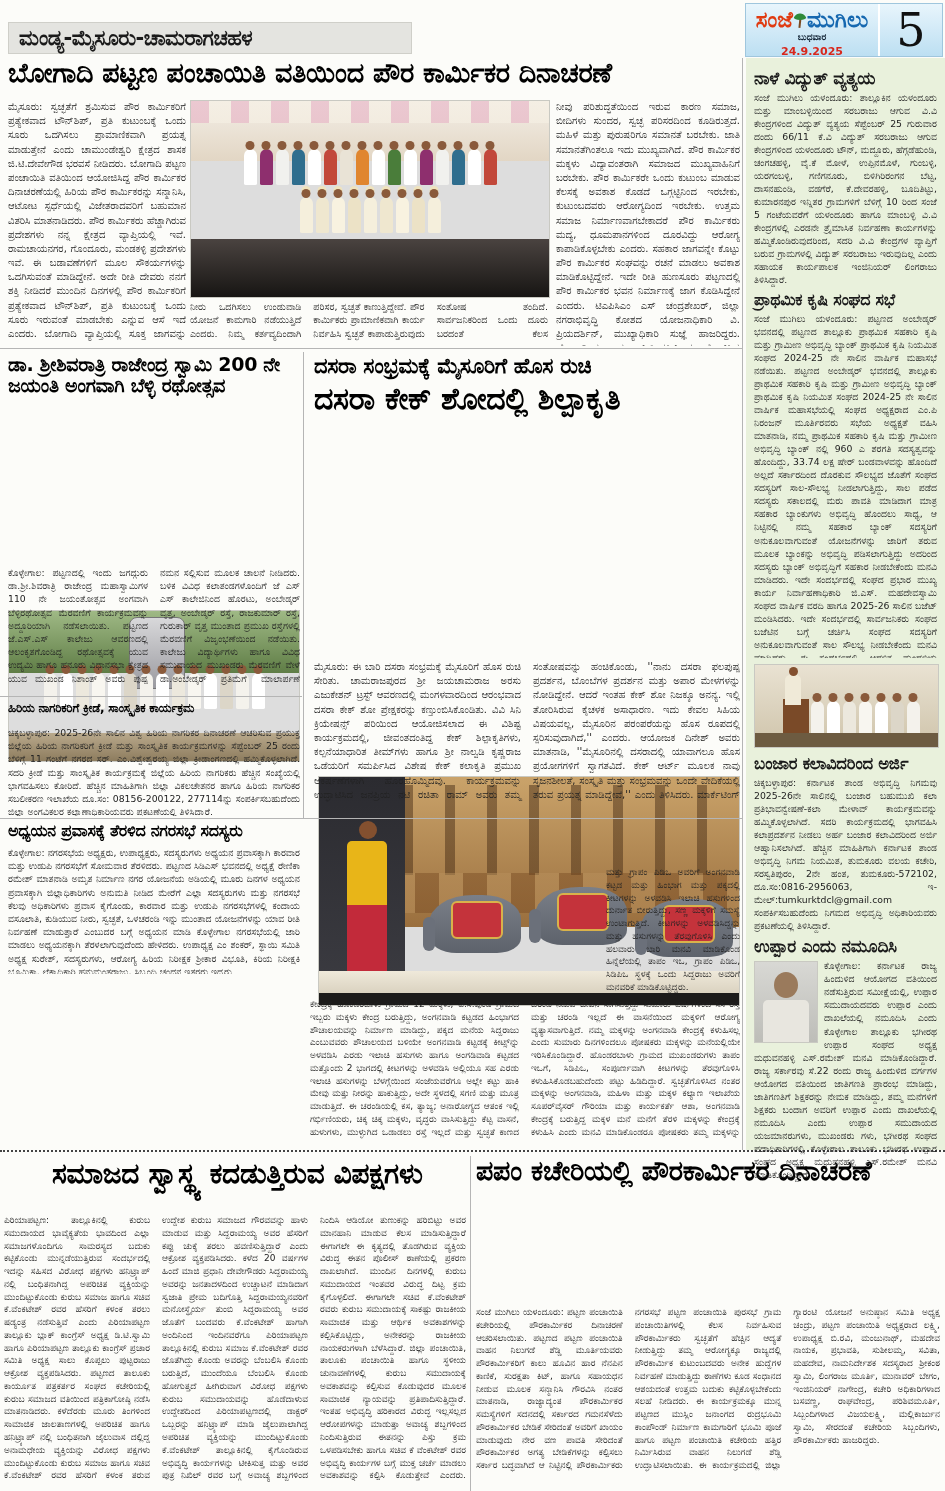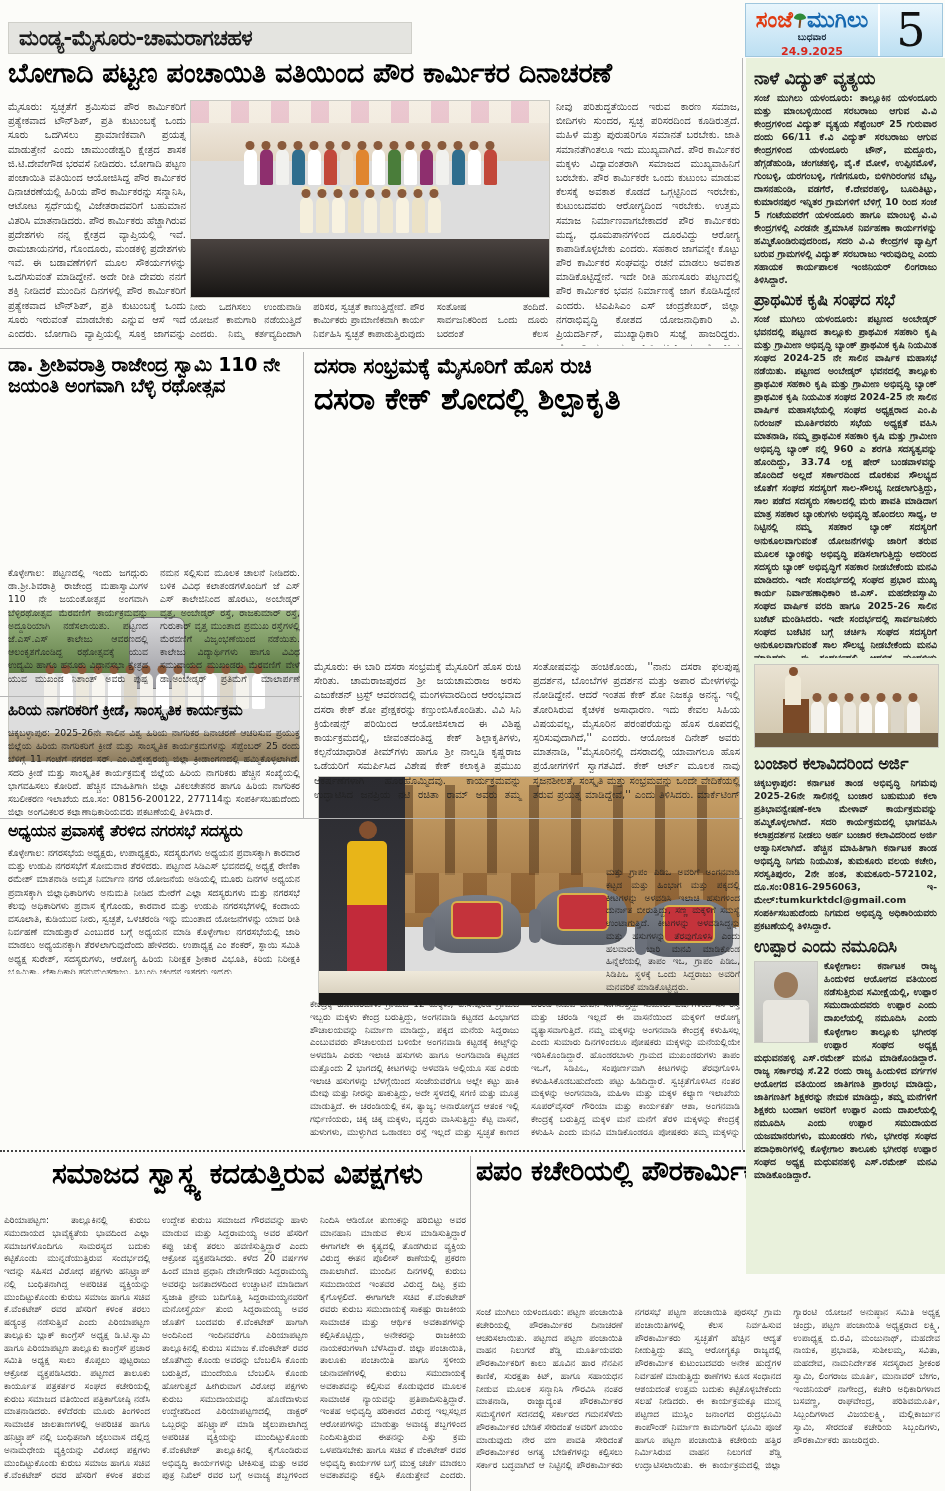--- a/index.html
+++ b/index.html
@@ -25,21 +25,21 @@
      background:radial-gradient(circle at 7px 7px,#2e8b3a 0 6px,transparent 7px);border-radius:50%;}
   .mh-day{font-size:9px;font-weight:bold;color:#123;line-height:1.5;}
   .mh-date{font-size:11px;font-weight:bold;color:#d8271c;}
   .mh-num{width:62px;display:flex;align-items:center;justify-content:center;
           font-family:"DejaVu Serif","Liberation Serif",serif;font-size:46px;color:#111;}
   .region-strip{background:#e4e4e0;border:1px solid #cfcfc9;font-size:21px;font-weight:bold;
           padding:3px 10px;letter-spacing:-0.5px;}
   
   .sidebar{background:#e9f1dc;padding:6px 8px;box-sizing:border-box;}
   .sb-head{font-size:16.5px;font-weight:bold;margin:4px 0 3px;letter-spacing:-0.3px;}
-  .sb-body{font-size:9.3px;line-height:1.4;text-align:justify;color:#222;font-weight:bold;}
+  .sb-body{font-size:9.3px;line-height:1.4;text-align:justify;color:#222;}
   
   .photo{position:relative;overflow:hidden;border:1px solid #c9c9c2;background:#ddd;}
   .layer{position:absolute;left:0;right:0;}
   .crowdrow{position:absolute;display:flex;justify-content:center;width:100%;}
   .person{width:13px;height:36px;margin:0 1.5px;border-radius:7px 7px 2px 2px;position:relative;flex:0 0 auto;}
   .person::before{content:"";position:absolute;top:-8px;left:50%;transform:translateX(-50%);
       width:9px;height:9px;border-radius:50%;background:#8a5a3b;}
   .person.turban::before{background:#8a5a3b;box-shadow:0 -3px 0 0 #efe3bd;}
   .elephant{position:absolute;width:92px;height:58px;background:linear-gradient(#7a7f88,#5d626b);
       border-radius:48% 42% 26% 30%;}
@@ -109,21 +109,21 @@
       </div>
     <div class="layer" style="bottom:0;height:58px;background:linear-gradient(#4a4340,#171513);"></div>
   </div>
 
   <div class="abs body-txt" style="left:556px;top:100px;width:184px;height:246px;">ನೀವು ಪರಿಶುದ್ಧತೆಯಿಂದ ಇರುವ ಕಾರಣ ಸಮಾಜ, ಬೀದಿಗಳು ಸುಂದರ, ಸ್ವಚ್ಛ ಪರಿಸರದಿಂದ ಕೂಡಿರುತ್ತದೆ. ಮಹಿಳೆ ಮತ್ತು ಪುರುಷರಿಗೂ ಸಮಾನತೆ ಬರಬೇಕು. ಜಾತಿ ಸಮಾನತೆಗಿಂತಲೂ ಇದು ಮುಖ್ಯವಾಗಿದೆ. ಪೌರ ಕಾರ್ಮಿಕರ ಮಕ್ಕಳು ವಿದ್ಯಾವಂತರಾಗಿ ಸಮಾಜದ ಮುಖ್ಯವಾಹಿನಿಗೆ ಬರಬೇಕು. ಪೌರ ಕಾರ್ಮಿಕರೇ ಒಂದು ಕುಟುಂಬ ಮಾಡುವ ಕೆಲಸಕ್ಕೆ ಅವಕಾಶ ಕೊಡದೆ ಒಗ್ಗಟ್ಟಿನಿಂದ ಇರಬೇಕು, ಕುಟುಂಬದವರು ಆರೋಗ್ಯದಿಂದ ಇರಬೇಕು. ಉತ್ತಮ ಸಮಾಜ ನಿರ್ಮಾಣವಾಗಬೇಕಾದರೆ ಪೌರ ಕಾರ್ಮಿಕರು ಮದ್ಯ, ಧೂಮಪಾನಗಳಿಂದ ದೂರವಿದ್ದು ಆರೋಗ್ಯ ಕಾಪಾಡಿಕೊಳ್ಳಬೇಕು ಎಂದರು. ಸಹಕಾರ ಜಾಗವನ್ನೇ ಕೊಟ್ಟು ಪೌರ ಕಾರ್ಮಿಕರ ಸಂಘವನ್ನು ರಚನೆ ಮಾಡಲು ಅವಕಾಶ ಮಾಡಿಕೊಟ್ಟಿದ್ದೇನೆ. ಇದೇ ರೀತಿ ಹುಣಸೂರು ಪಟ್ಟಣದಲ್ಲಿ ಪೌರ ಕಾರ್ಮಿಕರ ಭವನ ನಿರ್ಮಾಣಕ್ಕೆ ಜಾಗ ಕೊಡಿಸಿದ್ದೇನೆ ಎಂದರು. ಟಿಎಪಿಸಿಎಂ ಎಸ್ ಚಂದ್ರಶೇಖರ್, ಜಿಲ್ಲಾ ನಗರಾಭಿವೃದ್ಧಿ ಕೋಶದ ಯೋಜನಾಧಿಕಾರಿ ವಿ. ಪ್ರಿಯದರ್ಶಿನ್, ಮುಖ್ಯಾಧಿಕಾರಿ ಸುಜ್ಞೆ ಹಾಜರಿದ್ದರು. ಬೋಗಾದಿ ಪಟ್ಟಣ ಪಂಚಾಯಿತಿ ವತಿಯಿಂದ ಆಯೋಜಿಸಿದ್ದ ಪೌರ ಕಾರ್ಮಿಕರ ದಿನಾಚರಣೆಯಲ್ಲಿ ಹಿರಿಯ ಪೌರ ಕಾರ್ಮಿಕರನ್ನು ಶಾಸಕ ಜಿ.ಟಿ.ದೇವೇಗೌಡ ಸನ್ಮಾನಿಸಿದರು.</div>
 
   <div class="abs caption-txt" style="left:190px;top:300px;width:358px;height:46px;column-count:3;column-gap:12px;overflow:hidden;">ನೀರು ಒದಗಿಸಲು ಉಂಡುವಾಡಿ ಯೋಜನೆ ಕಾಮಗಾರಿ ನಡೆಯುತ್ತಿದೆ ಎಂದರು. ನಿಮ್ಮ ಕರ್ತವ್ಯದಿಂದಾಗಿ ಪರಿಸರ, ಸ್ವಚ್ಛತೆ ಕಾಣುತ್ತಿದ್ದೇವೆ. ಪೌರ ಕಾರ್ಮಿಕರು ಪ್ರಾಮಾಣಿಕವಾಗಿ ಕಾರ್ಯ ನಿರ್ವಹಿಸಿ ಸ್ವಚ್ಛತೆ ಕಾಪಾಡುತ್ತಿರುವುದು ಸಂತೋಷ ತಂದಿದೆ. ಸಾರ್ವಜನಿಕರಿಂದ ಒಂದು ದೂರು ಬರದಂತೆ ಕೆಲಸ ಮಾಡುತ್ತಿರುವುದರಿಂದ ಗೌರವಿಸುವೆ. ಬೋಗಾದಿ ಪಟ್ಟಣ ಪಂಚಾಯಿತಿಯ ಪೌರ ಕಾರ್ಮಿಕರು ತಮ್ಮ ಮಕ್ಕಳ ಮಾಡಬೇಕು. ಕ್ರೀಡೆ ಚಟುವಟಿಕೆ ಸಂತೋಷವಾಗಿದೆ ಎಂದರು.</div>
 
   <div class="abs hrule" style="left:0;top:348px;width:742px;"></div>
 
-  <div class="abs hl" style="left:8px;top:354px;width:292px;font-size:19px;">ಡಾ. ಶ್ರೀಶಿವರಾತ್ರಿ ರಾಜೇಂದ್ರ ಸ್ವಾಮಿ 110 ನೇ ಜಯಂತಿ ಅಂಗವಾಗಿ ಬೆಳ್ಳಿ ರಥೋತ್ಸವ</div>
+  <div class="abs hl" style="left:8px;top:354px;width:292px;font-size:19px;">ಡಾ. ಶ್ರೀಶಿವರಾತ್ರಿ ರಾಜೇಂದ್ರ ಸ್ವಾಮಿ 200 ನೇ ಜಯಂತಿ ಅಂಗವಾಗಿ ಬೆಳ್ಳಿ ರಥೋತ್ಸವ</div>
 
   <div class="photo abs" style="left:8px;top:412px;width:290px;height:150px;">
     <div class="layer" style="top:0;height:62px;background:linear-gradient(#9fb985,#5f7d46);"></div>
     <div class="abs" style="left:120px;top:6px;width:54px;height:70px;background:linear-gradient(#d8d8da,#9a9aa0);border-radius:8px 8px 0 0;border:1px solid #777;"></div>
     <div class="crowdrow" style="top:62px;">
         <div class="person" style="background: rgb(244, 242, 236);"></div>
         <div class="person" style="background: rgb(255, 255, 255);"></div>
         <div class="person" style="background: rgb(236, 232, 221);"></div>
         <div class="person" style="background: rgb(248, 246, 240);"></div>
         <div class="person" style="background: rgb(255, 255, 255);"></div>
@@ -137,21 +137,21 @@
         <div class="person" style="background: rgb(244, 242, 236);"></div>
         <div class="person" style="background: rgb(255, 255, 255);"></div>
       </div>
     <div class="layer" style="bottom:0;height:28px;background:linear-gradient(#b9a98c,#8d7c5e);"></div>
   </div>
 
   <div class="abs body-txt cols2" style="left:8px;top:566px;width:292px;height:126px;font-size:9.3px;">ಕೊಳ್ಳೇಗಾಲ: ಪಟ್ಟಣದಲ್ಲಿ ಇಂದು ಜಗದ್ಗುರು ಡಾ.ಶ್ರೀ.ಶಿವರಾತ್ರಿ ರಾಜೇಂದ್ರ ಮಹಾಸ್ವಾಮಿಗಳ 110 ನೇ ಜಯಂತೋತ್ಸವ ಅಂಗವಾಗಿ ಬೆಳ್ಳಿರಥೋತ್ಸವ ಮೆರವಣಿಗೆ ಕಾರ್ಯಕ್ರಮವನ್ನು ಅದ್ದೂರಿಯಾಗಿ ನಡೆಸಲಾಯಿತು. ಪಟ್ಟಣದ ಜೆ.ಎಸ್.ಎಸ್ ಕಾಲೇಜು ಆವರಣದಲ್ಲಿ ಆಲಂಕೃತಗೊಂಡಿದ್ದ ರಥೋತ್ಸವಕ್ಕೆ ಯುವ ಉದ್ಯಮಿ ಹಾಗೂ ಹನೂರು ವಿಧಾನಸಭಾ ಕ್ಷೇತ್ರದ ಯುವ ಮುಖಂಡ ನಿಶಾಂತ್ ಅವರು ಪುಷ್ಪ ನಮನ ಸಲ್ಲಿಸುವ ಮೂಲಕ ಚಾಲನೆ ನೀಡಿದರು. ಬಳಿಕ ವಿವಿಧ ಕಲಾತಂಡಗಳೊಂದಿಗೆ ಜೆ ಎಸ್ ಎಸ್ ಕಾಲೇಜಿನಿಂದ ಹೊರಟು, ಅಂಬೇಡ್ಕರ್ ವೃತ್ತ, ಅಂಬೇಡ್ಕರ್ ರಸ್ತೆ, ರಾಜಕುಮಾರ್ ರಸ್ತೆ, ಗುರುಕಾರ್ ವೃತ್ತ ಮುಂತಾದ ಪ್ರಮುಖ ರಸ್ತೆಗಳಲ್ಲಿ ಮೆರವಣಿಗೆ ವಿಜೃಂಭಣೆಯಿಂದ ನಡೆಯಿತು. ಕಾಲೇಜು ವಿದ್ಯಾರ್ಥಿಗಳು ಹಾಗೂ ವಿವಿಧ ಸಮುದಾಯದ ಮುಖಂಡರು ಮೆರವಣಿಗೆ ವೇಳೆ ಡಾ.ಅಂಬೇಡ್ಕರ್ ಪ್ರತಿಮೆಗೆ ಮಾಲಾರ್ಪಣೆ ಮಾಡಿದರು. ಈ ಸಂದರ್ಭದಲ್ಲಿ ಚಾಮುಲ್ ಅಧ್ಯಕ್ಷರಾದ ಮಧುವನಹಳ್ಳಿ ನಂಜುಂಡಸ್ವಾಮಿ, ವೀರಶೈವ ಲಿಂಗಾಯತ ತಾಲ್ಲೂಕು ಅಧ್ಯಕ್ಷರಾದ ಪುಟ್ಟಣ್ಣ ಮತ್ತು ಪದಾಧಿಕಾರಿಗಳು, ಬ್ಲಾಕ್ ಕಾಂಗ್ರೆಸ್ ಅಧ್ಯಕ್ಷ ತೋಟೇಶ್, ಬಸವ ಸಮಿತಿಯ ಮಲ್ಲೇಶಪ್ಪ, ಸಂದೀಶ್, ವೀರಭದ್ರಸ್ವಾಮಿ, ಕಾಲೇಜು ಪ್ರಾಂಶುಪಾಲರು ಕೋಂಗಳಪ್ಪ ಹಾಗೂ ಇತರರು ಇದ್ದರು.</div>
 
   <div class="abs hrule" style="left:0;top:696px;width:302px;"></div>
 
-  <div class="abs hl" style="left:8px;top:702px;width:288px;font-size:15px;">ಹಿರಿಯ ನಾಗರಿಕರಿಗೆ ಕ್ರೀಡೆ, ಸಾಂಸ್ಕೃತಿಕ ಕಾರ್ಯಕ್ರಮ</div>
+  <div class="abs hl" style="left:8px;top:702px;width:288px;font-size:12px;">ಹಿರಿಯ ನಾಗರಿಕರಿಗೆ ಕ್ರೀಡೆ, ಸಾಂಸ್ಕೃತಿಕ ಕಾರ್ಯಕ್ರಮ</div>
   <div class="abs body-txt" style="left:8px;top:726px;width:292px;height:90px;font-size:9.3px;">ಚಿಕ್ಕಬಳ್ಳಾಪುರ: 2025-26ನೇ ಸಾಲಿನ ವಿಶ್ವ ಹಿರಿಯ ನಾಗರಿಕರ ದಿನಾಚರಣೆ ಆಚರಿಸುವ ಪ್ರಯುಕ್ತ ಜಿಲ್ಲೆಯ ಹಿರಿಯ ನಾಗರಿಕರಿಗೆ ಕ್ರೀಡೆ ಮತ್ತು ಸಾಂಸ್ಕೃತಿಕ ಕಾರ್ಯಕ್ರಮಗಳನ್ನು ಸೆಪ್ಟೆಂಬರ್ 25 ರಂದು ಬೆಳಿಗ್ಗೆ 11 ಗಂಟೆಗೆ ನಗರದ ಸರ್. ಎಂ.ವಿಶ್ವೇಶ್ವರಯ್ಯ ಜಿಲ್ಲಾ ಕ್ರೀಡಾಂಗಣದಲ್ಲಿ ಹಮ್ಮಿಕೊಳ್ಳಲಾಗಿದೆ. ಸದರಿ ಕ್ರೀಡೆ ಮತ್ತು ಸಾಂಸ್ಕೃತಿಕ ಕಾರ್ಯಕ್ರಮಕ್ಕೆ ಜಿಲ್ಲೆಯ ಹಿರಿಯ ನಾಗರಿಕರು ಹೆಚ್ಚಿನ ಸಂಖ್ಯೆಯಲ್ಲಿ ಭಾಗವಹಿಸಲು ಕೋರಿದೆ. ಹೆಚ್ಚಿನ ಮಾಹಿತಿಗಾಗಿ ಜಿಲ್ಲಾ ವಿಕಲಚೇತನರ ಹಾಗೂ ಹಿರಿಯ ನಾಗರಿಕರ ಸಬಲೀಕರಣ ಇಲಾಖೆಯ ದೂ.ಸಂ: 08156-200122, 277114ನ್ನು ಸಂಪರ್ಕಿಸಬಹುದೆಂದು ಜಿಲ್ಲಾ ಅಂಗವಿಕಲರ ಕಲ್ಯಾಣಾಧಿಕಾರಿಯವರು ಪ್ರಕಟಣೆಯಲ್ಲಿ ತಿಳಿಸಿದ್ದಾರೆ.</div>
 
   <div class="abs vrule" style="left:303px;top:352px;height:466px;"></div>
   <div class="abs vrule" style="left:742px;top:58px;height:1092px;"></div>
 
   <div class="abs hl" style="left:314px;top:382px;width:426px;font-size:30px;">ದಸರಾ ಕೇಕ್ ಶೋದಲ್ಲಿ ಶಿಲ್ಪಾಕೃತಿ</div>
   <div class="abs kicker" style="left:314px;top:354px;width:426px;">ದಸರಾ ಸಂಭ್ರಮಕ್ಕೆ ಮೈಸೂರಿಗೆ ಹೊಸ ರುಚಿ</div>
 
   <div class="photo abs" style="left:318px;top:426px;width:420px;height:228px;">
     <div class="layer" style="top:0;height:150px;background:linear-gradient(#caa36a,#9a6f3e);"></div>
@@ -184,21 +184,21 @@
 
   <div class="abs hl" style="left:4px;top:1158px;width:462px;font-size:28px;margin-left:48px;">ಸಮಾಜದ ಸ್ವಾಸ್ಥ್ಯ ಕದಡುತ್ತಿರುವ ವಿಪಕ್ಷಗಳು</div>
   <div class="abs body-txt cols3" style="left:4px;top:1214px;width:462px;height:274px;font-size:9px;">ಪಿರಿಯಾಪಟ್ಟಣ: ತಾಲ್ಲೂಕಿನಲ್ಲಿ ಕುರುಬ ಸಮುದಾಯದ ಭಾವೈಕ್ಯತೆಯ ಭಾವದಿಂದ ಎಲ್ಲಾ ಸಮಾಜಗಳೊಂದಿಗೂ ಸಾಮರಸ್ಯದ ಬದುಕು ಕಟ್ಟಿಕೊಂಡು ಮುನ್ನಡೆಯುತ್ತಿರುವ ಸಂದರ್ಭದಲ್ಲಿ ಇದನ್ನು ಸಹಿಸದ ವಿರೋಧ ಪಕ್ಷಗಳು ಹನಿಟ್ರ್ಯಾಪ್ ನಲ್ಲಿ ಬಂಧಿತನಾಗಿದ್ದ ಅಪರಿಚಿತ ವ್ಯಕ್ತಿಯನ್ನು ಮುಂದಿಟ್ಟುಕೊಂಡು ಕುರುಬ ಸಮಾಜ ಹಾಗೂ ಸಚಿವ ಕೆ.ವೆಂಕಟೇಶ್ ರವರ ಹೆಸರಿಗೆ ಕಳಂಕ ತರಲು ಷಡ್ಯಂತ್ರ ನಡೆಸುತ್ತಿವೆ ಎಂದು ಪಿರಿಯಾಪಟ್ಟಣ ತಾಲ್ಲೂಕು ಬ್ಲಾಕ್ ಕಾಂಗ್ರೆಸ್ ಅಧ್ಯಕ್ಷ ಡಿ.ಟಿ.ಸ್ವಾಮಿ ಹಾಗೂ ಪಿರಿಯಾಪಟ್ಟಣ ತಾಲ್ಲೂಕು ಕಾಂಗ್ರೆಸ್ ಪ್ರಚಾರ ಸಮಿತಿ ಅಧ್ಯಕ್ಷ ಸಾಲು ಕೊಪ್ಪಲು ಪುಟ್ಟರಾಜು ಆಕ್ರೋಶ ವ್ಯಕ್ತಪಡಿಸಿದರು. ಪಟ್ಟಣದ ತಾಲೂಕು ಕಾರ್ಯೂತ ಪತ್ರಕರ್ತರ ಸಂಘದ ಕಚೇರಿಯಲ್ಲಿ ಕುರುಬ ಸಮಾಜದ ವತಿಯಿಂದ ಪತ್ರಿಕಾಗೋಷ್ಠಿ ನಡೆಸಿ ಮಾತನಾಡಿದರು. ಕಳೆದೆರಡು ಮೂರು ತಿಂಗಳಿಂದ ಸಾಮಾಜಿಕ ಜಾಲತಾಣಗಳಲ್ಲಿ ಅಪರಿಚಿತ ಹಾಗೂ ಹನಿಟ್ರ್ಯಾಪ್ ನಲ್ಲಿ ಬಂಧಿತನಾಗಿ ಜೈಲುವಾಸ ದಲ್ಲಿದ್ದ ಅನಾಮಧೇಯ ವ್ಯಕ್ತಿಯನ್ನು ವಿರೋಧ ಪಕ್ಷಗಳು ಮುಂದಿಟ್ಟುಕೊಂಡು ಕುರುಬ ಸಮಾಜ ಹಾಗೂ ಸಚಿವ ಕೆ.ವೆಂಕಟೇಶ್ ರವರ ಹೆಸರಿಗೆ ಕಳಂಕ ತರುವ ಉದ್ದೇಶ ಕುರುಬ ಸಮಾಜದ ಗೌರವವನ್ನು ಹಾಳು ಮಾಡುವ ಮತ್ತು ಸಿದ್ದರಾಮಯ್ಯ ಅವರ ಹೆಸರಿಗೆ ಕಪ್ಪು ಚುಕ್ಕೆ ತರಲು ಹವಣಿಸುತ್ತಿದ್ದಾರೆ ಎಂದು ಆಕ್ರೋಶ ವ್ಯಕ್ತಪಡಿಸಿದರು. ಕಳೆದ 20 ವರ್ಷಗಳ ಹಿಂದೆ ಮಾಜಿ ಪ್ರಧಾನಿ ದೇವೇಗೌಡರು ಸಿದ್ದರಾಮಯ್ಯ ಅವರನ್ನು ಜನತಾದಳದಿಂದ ಉಚ್ಚಾಟನೆ ಮಾಡಿದಾಗ ಸ್ವಜಾತಿ ಪ್ರೇಮ ಬದಿಗೊತ್ತಿ ಸಿದ್ದರಾಮಯ್ಯನವರಿಗೆ ಮನೋಸ್ಥೈರ್ಯ ತುಂಬಿ ಸಿದ್ದರಾಮಯ್ಯ ಅವರ ಜೊತೆಗೆ ಬಂದವರು ಕೆ.ವೆಂಕಟೇಶ್ ಹಾಗಾಗಿ ಅಂದಿನಿಂದ ಇಂದಿನವರೆಗೂ ಪಿರಿಯಾಪಟ್ಟಣ ತಾಲ್ಲೂಕಿನಲ್ಲಿ ಕುರುಬ ಸಮಾಜ ಕೆ.ವೆಂಕಟೇಶ್ ರವರ ಜೊತೆಗಿದ್ದು ಕೊಂಡು ಅವರನ್ನು ಬೆಂಬಲಿಸಿ ಕೊಂಡು ಬರುತ್ತಿದೆ, ಮುಂದೆಯೂ ಬೆಂಬಲಿಸಿ ಕೊಂಡು ಹೋಗುತ್ತದೆ ಹೀಗಿರುವಾಗ ವಿರೋಧ ಪಕ್ಷಗಳು ಕುರುಬ ಸಮುದಾಯವನ್ನು ಹೊಡೆದಾಳುವ ಉದ್ದೇಶದಿಂದ ಪಿರಿಯಾಪಟ್ಟಣದಲ್ಲಿ ಡಾಕ್ಟರ್ ಒಬ್ಬರನ್ನು ಹನಿಟ್ರ್ಯಾಪ್ ಮಾಡಿ ಜೈಲುಪಾಲಾಗಿದ್ದ ಅಪರಿಚಿತ ವ್ಯಕ್ತಿಯನ್ನು ಮುಂದಿಟ್ಟುಕೊಂಡು ಕೆ.ವೆಂಕಟೇಶ್ ತಾಲ್ಲೂಕಿನಲ್ಲಿ ಕೈಗೊಂಡಿರುವ ಅಭಿವೃದ್ಧಿ ಕಾರ್ಯಗಳನ್ನು ಟೀಕಿಸುತ್ತ ಮತ್ತು ಅವರ ಪುತ್ರ ನಿಖಿಲ್ ರವರ ಬಗ್ಗೆ ಅವಾಚ್ಯ ಶಬ್ದಗಳಿಂದ ನಿಂದಿಸಿ ಆಡಿಯೋ ತುಣುಕನ್ನು ಹರಿಬಿಟ್ಟು ಅವರ ಮಾನಹಾನಿ ಮಾಡುವ ಕೆಲಸ ಮಾಡಿಸುತ್ತಿದ್ದಾರೆ ಈಗಾಗಲೇ ಈ ಕೃತ್ಯದಲ್ಲಿ ತೊಡಗಿರುವ ವ್ಯಕ್ತಿಯ ವಿರುದ್ಧ ಈತನ ಪೊಲೀಸ್ ಠಾಣೆಯಲ್ಲಿ ಪ್ರಕರಣ ದಾಖಲಾಗಿದೆ. ಮುಂದಿನ ದಿನಗಳಲ್ಲಿ ಕುರುಬ ಸಮುದಾಯದ ಇಂತವರ ವಿರುದ್ಧ ದಿಟ್ಟ ಕ್ರಮ ಕೈಗೊಳ್ಳಲಿದೆ. ಈಗಾಗಲೇ ಸಚಿವ ಕೆ.ವೆಂಕಟೇಶ್ ರವರು ಕುರುಬ ಸಮುದಾಯಕ್ಕೆ ಸಾಕಷ್ಟು ರಾಜಕೀಯ ಸಾಮಾಜಿಕ ಮತ್ತು ಆರ್ಥಿಕ ಅವಕಾಶಗಳನ್ನು ಕಲ್ಪಿಸಿಕೊಟ್ಟಿದ್ದು, ಅನೇಕರನ್ನು ರಾಜಕೀಯ ನಾಯಕರುಗಳಾಗಿ ಬೆಳೆಸಿದ್ದಾರೆ. ಜಿಲ್ಲಾ ಪಂಚಾಯಿತಿ, ತಾಲೂಕು ಪಂಚಾಯಿತಿ ಹಾಗೂ ಸ್ಥಳೀಯ ಚುನಾವಣೆಗಳಲ್ಲಿ ಕುರುಬ ಸಮುದಾಯಕ್ಕೆ ಅವಕಾಶವನ್ನು ಕಲ್ಪಿಸುವ ಕೊಡುವುದರ ಮೂಲಕ ಸಾಮಾಜಿಕ ನ್ಯಾಯವನ್ನು ಪ್ರತಿಪಾದಿಸುತ್ತಿದ್ದಾರೆ. ಇಂತಹ ಅಭಿವೃದ್ಧಿ ಹರಿಕಾರದ ವಿರುದ್ಧ ಇಲ್ಲಸಲ್ಲದ ಆರೋಪಗಳನ್ನು ಮಾಡುತ್ತಾ ಅವಾಚ್ಯ ಶಬ್ದಗಳಿಂದ ನಿಂದಿಸುತ್ತಿರುವ ಈತನನ್ನು ಪಿಸ್ತು ಕ್ರಮ ಒಳಪಡಿಸಬೇಕು ಹಾಗೂ ಸಚಿವ ಕೆ ವೆಂಕಟೇಶ್ ರವರ ಅಭಿವೃದ್ಧಿ ಕಾರ್ಯಗಳ ಬಗ್ಗೆ ಮುಕ್ತ ಚರ್ಚೆ ಮಾಡಲು ಅವಕಾಶವನ್ನು ಕಲ್ಪಿಸಿ ಕೊಡುತ್ತೇವೆ ಎಂದರು. ಸುದ್ದಿಗೋಷ್ಠಿಯಲ್ಲಿ ಜಿಪಂ ಮಾಜಿ ಸದಸ್ಯರಾದ ರಾಜಶೇಖರ್, ಡಿ.ಎ.ಜವರಪ್ಪ, ರಾಜ್ಯ ಕಾಂಗ್ರೆಸ್ ಕಾರ್ಯದರ್ಶಿ ಯಾದವ್ ಕುಮಾರ್, ತಾಪಂ ಮಾಜಿ ಸದಸ್ಯ ಆರ್ ಎಸ್ ಮಹದೇವ್, ಪಿ ಎಲ್ ಡಿ ಬ್ಯಾಂಕ್ ನಿರ್ದೇಶಕ ಅಲ್ಪನಾಯಕನಹಳ್ಳಿ ಭೀಮಣ್ಣ, ಮುಖಂಡರಾದ ರಾವಂದೂರು ನಂದೀಶ್, ಸತ್ಯನಾರಾಯಣ್, ಮಹಾದೇವ್, ಪಂಚವಳ್ಳಿ ಲೋಹಿತ್, ಬೆಟ್ಟದ ತುಂಗಾ ಕೃಷ್ಣಗೌಡ, ಜಯಚಂದ್ರ, ಸ್ವಾಮಿಗೌಡ, ಸತೀಶ್, ಮಲ್ಲೇಶ್ ಸೇರಿದಂತೆ ಮತ್ತಿತರರು ಉಪಸ್ಥಿತರಿದ್ದರು.</div>
 
   <div class="abs vrule" style="left:470px;top:1156px;height:335px;"></div>
 
   <div class="abs hl" style="left:476px;top:1156px;width:466px;font-size:27px;">ಪಪಂ ಕಚೇರಿಯಲ್ಲಿ ಪೌರಕಾರ್ಮಿಕರ ದಿನಾಚರಣೆ</div>
 
   <div class="abs body-txt cols3" style="left:476px;top:1306px;width:464px;height:182px;font-size:9px;">ಸಂಜೆ ಮುಗಿಲು ಯಳಂದೂರು: ಪಟ್ಟಣ ಪಂಚಾಯಿತಿ ಕಚೇರಿಯಲ್ಲಿ ಪೌರಕಾರ್ಮಿಕರ ದಿನಾಚರಣೆ ಆಚರಿಸಲಾಯಿತು. ಪಟ್ಟಣದ ಪಟ್ಟಣ ಪಂಚಾಯಿತಿ ವಾಹನ ನಿಲುಗಡೆ ಶೆಡ್ಡಿ ಮೂರ್ತಿಯವರು ಪೌರಕಾರ್ಮಿಕರಿಗೆ ಕಾಲು ಹೂವಿನ ಹಾರ ನೆನಪಿನ ಕಾಣಿಕೆ, ಸುರಕ್ಷತಾ ಕಿಟ್, ಹಾಗೂ ಸಹಾಯಧನ ನೀಡುವ ಮೂಲಕ ಸನ್ಮಾನಿಸಿ ಗೌರವಿಸಿ ನಂತರ ಮಾತನಾಡಿ, ರಾಜ್ಯಾದ್ಯಂತ ಪೌರಕಾರ್ಮಿಕರ ಸಮಸ್ಯೆಗಳಿಗೆ ಸದನದಲ್ಲಿ ಸರ್ಕಾರದ ಗಮನಸೆಳೆದು ಪೌರಕಾರ್ಮಿಕರ ಬೇಡಿಕೆ ಸೇರಿದಂತೆ ಅವರಿಗೆ ಖಾಯಂ ಮಾಡುವುದು ನೇರ ವಣ ಪಾವತಿ ಸೇರಿದಂತೆ ಪೌರಕಾರ್ಮಿಕರ ಅಗತ್ಯ ಬೇಡಿಕೆಗಳನ್ನು ಕಲ್ಪಿಸಲು ಸರ್ಕಾರ ಬದ್ಧವಾಗಿದೆ ಆ ನಿಟ್ಟಿನಲ್ಲಿ ಪೌರಕಾರ್ಮಿಕರು ನಗರಸಭೆ ಪಟ್ಟಣ ಪಂಚಾಯಿತಿ ಪುರಸಭೆ ಗ್ರಾಮ ಪಂಚಾಯಿತಿಗಳಲ್ಲಿ ಕೆಲಸ ನಿರ್ವಹಿಸುವ ಪೌರಕಾರ್ಮಿಕರು ಸ್ವಚ್ಛತೆಗೆ ಹೆಚ್ಚಿನ ಆದ್ಯತೆ ನೀಡುತ್ತಿದ್ದು ತಮ್ಮ ಆರೋಗ್ಯಕ್ಕೂ ರಾಜ್ಯದಲ್ಲಿ ಪೌರಕಾರ್ಮಿಕ ಕುಟುಂಬದವರು ಅನೇಕ ಹುದ್ದೆಗಳ ನಿರ್ವಹಣೆ ಮಾಡುತ್ತಿದ್ದು ಠಾಣೆಗಳು ಕೂಡ ಸಂಧಾನದ ಆಶಯದಂತೆ ಉತ್ತಮ ಬದುಕು ಕಟ್ಟಿಕೊಳ್ಳಬೇಕೆಂದು ಸಲಹೆ ನೀಡಿದರು. ಈ ಕಾರ್ಯಕ್ರಮಕ್ಕೂ ಮುನ್ನ ಪಟ್ಟಣದ ಮುಸ್ಲಿಂ ಜನಾಂಗದ ರುದ್ರಭೂಮಿ ಕಾಂಪೌಂಡ್ ನಿರ್ಮಾಣ ಕಾಮಗಾರಿಗೆ ಭೂಮಿ ಪೂಜೆ ಹಾಗೂ ಪಟ್ಟಣ ಪಂಚಾಯಿತಿ ಕಚೇರಿಯ ಹತ್ತಿರ ನಿರ್ಮಿಸಿರುವ ವಾಹನ ನಿಲುಗಡೆ ಶೆಡ್ಡಿ ಉದ್ಘಾಟಿಸಲಾಯಿತು. ಈ ಕಾರ್ಯಕ್ರಮದಲ್ಲಿ ಜಿಲ್ಲಾ ಗ್ಯಾರಂಟಿ ಯೋಜನೆ ಅನುಷ್ಠಾನ ಸಮಿತಿ ಅಧ್ಯಕ್ಷ ಚಂದ್ರು, ಪಟ್ಟಣ ಪಂಚಾಯಿತಿ ಅಧ್ಯಕ್ಷರಾದ ಲಕ್ಷ್ಮಿ, ಉಪಾಧ್ಯಕ್ಷ ಬಿ.ರವಿ, ಮಂಜುನಾಥ್, ಮಹದೇವ ನಾಯಕ, ಪ್ರಭಾವತಿ, ಸುಶೀಲಮ್ಮ, ಸವಿತಾ, ಮಹದೇವ, ನಾಮನಿರ್ದೇಶಕ ಸದಸ್ಯರಾದ ಶ್ರೀಕಂಠ ಸ್ವಾಮಿ, ಲಿಂಗರಾಜ ಮೂರ್ತಿ, ಮುನಾವರ್ ಬೇಗಂ, ಇಂಜಿನಿಯರ್ ನಾಗೇಂದ್ರ, ಕಚೇರಿ ಅಧಿಕಾರಿಗಳಾದ ಬಸವಣ್ಣ, ರಾಘವೇಂದ್ರ, ಪರಿಶಿವಮೂರ್ತಿ, ಸಿಬ್ಬಂದಿಗಳಾದ ವಿಜಯಲಕ್ಷ್ಮಿ, ಮಲ್ಲಿಕಾರ್ಜುನ ಸ್ವಾಮಿ, ಸೇರದಂತೆ ಕಚೇರಿಯ ಸಿಬ್ಬಂದಿಗಳು, ಪೌರಕಾರ್ಮಿಕರು ಹಾಜರಿದ್ದರು.</div>
 
-  <div class="abs sidebar" style="left:746px;top:58px;width:199px;height:1216px;">
+  <div class="abs sidebar" style="left:746px;top:58px;width:199px;height:1092px;">
 
     <div class="sb-head" style="font-size:17px;">ನಾಳೆ ವಿದ್ಯುತ್ ವ್ಯತ್ಯಯ</div>
     <div class="sb-body">ಸಂಜೆ ಮುಗಿಲು ಯಳಂದೂರು: ತಾಲ್ಲೂಕಿನ ಯಳಂದೂರು ಮತ್ತು ಮಾಂಬಳ್ಳಿಯಿಂದ ಸರಬರಾಜು ಆಗುವ ವಿ.ವಿ ಕೇಂದ್ರಗಳಿಂದ ವಿದ್ಯುತ್ ವ್ಯತ್ಯಯ ಸೆಪ್ಟೆಂಬರ್ 25 ಗುರುವಾರ ದಂದು 66/11 ಕೆ.ವಿ ವಿದ್ಯುತ್ ಸರಬರಾಜು ಆಗುವ ಕೇಂದ್ರಗಳಿಂದ ಯಳಂದೂರು ಟೌನ್, ಮದ್ದೂರು, ಹೆಗ್ಗಡೆಹುಂಡಿ, ಚಂಗಚಹಳ್ಳಿ, ವೈ.ಕೆ ಮೋಳೆ, ಉಪ್ಪಿನಮೊಳೆ, ಗುಂಬಳ್ಳಿ, ಯರಗಂಬಳ್ಳಿ, ಗಣಿಗನೂರು, ಬಿಳಿಗಿರಿರಂಗನ ಬೆಟ್ಟ, ದಾಸನಹುಂಡಿ, ವಡಗೆರೆ, ಕೆ.ದೇವರಹಳ್ಳಿ, ಬೂದಿತಿಟ್ಟು, ಕುಮಾರನಪುರ ಇನ್ನಿತರ ಗ್ರಾಮಗಳಿಗೆ ಬೆಳಿಗ್ಗೆ 10 ರಿಂದ ಸಂಜೆ 5 ಗಂಟೆಯವರೆಗೆ ಯಳಂದೂರು ಹಾಗೂ ಮಾಂಬಳ್ಳಿ ವಿ.ವಿ ಕೇಂದ್ರಗಳಲ್ಲಿ ಎರಡನೇ ತ್ರೈಮಾಸಿಕ ನಿರ್ವಹಣಾ ಕಾರ್ಯಗಳನ್ನು ಹಮ್ಮಿಕೊಂಡಿರುವುದರಿಂದ, ಸದರಿ ವಿ.ವಿ ಕೇಂದ್ರಗಳ ವ್ಯಾಪ್ತಿಗೆ ಬರುವ ಗ್ರಾಮಗಳಲ್ಲಿ ವಿದ್ಯುತ್ ಸರಬರಾಜು ಇರುವುದಿಲ್ಲ ಎಂದು ಸಹಾಯಕ ಕಾರ್ಯಪಾಲಕ ಇಂಜಿನಿಯರ್ ಲಿಂಗರಾಜು ತಿಳಿಸಿದ್ದಾರೆ.</div>
 
     <div class="sb-head" style="font-size:16px;">ಪ್ರಾಥಮಿಕ ಕೃಷಿ ಸಂಘದ ಸಭೆ</div>
     <div class="sb-body" style="height:346px;overflow:hidden;">ಸಂಜೆ ಮುಗಿಲು ಯಳಂದೂರು: ಪಟ್ಟಣದ ಅಂಬೇಡ್ಕರ್ ಭವನದಲ್ಲಿ ಪಟ್ಟಣದ ತಾಲ್ಲೂಕು ಪ್ರಾಥಮಿಕ ಸಹಕಾರಿ ಕೃಷಿ ಮತ್ತು ಗ್ರಾಮೀಣ ಅಭಿವೃದ್ಧಿ ಬ್ಯಾಂಕ್ ಪ್ರಾಥಮಿಕ ಕೃಷಿ ನಿಯಮಿತ ಸಂಘದ 2024-25 ನೇ ಸಾಲಿನ ವಾರ್ಷಿಕ ಮಹಾಸಭೆ ನಡೆಯಿತು. ಪಟ್ಟಣದ ಅಂಬೇಡ್ಕರ್ ಭವನದಲ್ಲಿ ತಾಲ್ಲೂಕು ಪ್ರಾಥಮಿಕ ಸಹಕಾರಿ ಕೃಷಿ ಮತ್ತು ಗ್ರಾಮೀಣ ಅಭಿವೃದ್ಧಿ ಬ್ಯಾಂಕ್ ಪ್ರಾಥಮಿಕ ಕೃಷಿ ನಿಯಮಿತ ಸಂಘದ 2024-25 ನೇ ಸಾಲಿನ ವಾರ್ಷಿಕ ಮಹಾಸಭೆಯಲ್ಲಿ ಸಂಘದ ಅಧ್ಯಕ್ಷರಾದ ಎಂ.ಪಿ ನಿರಂಜನ್ ಮೂರ್ತಿರವರು ಸಭೆಯ ಅಧ್ಯಕ್ಷತೆ ವಹಿಸಿ ಮಾತನಾಡಿ, ನಮ್ಮ ಪ್ರಾಥಮಿಕ ಸಹಕಾರಿ ಕೃಷಿ ಮತ್ತು ಗ್ರಾಮೀಣ ಅಭಿವೃದ್ಧಿ ಬ್ಯಾಂಕ್ ನಲ್ಲಿ 960 ಎ ಶರಗತಿ ಸದಸ್ಯತ್ವವನ್ನು ಹೊಂದಿದ್ದು, 33.74 ಲಕ್ಷ ಷೇರ್ ಬಂಡವಾಳವನ್ನು ಹೊಂದಿದೆ ಅಲ್ಲದೆ ಸರ್ಕಾರದಿಂದ ದೊರಕುವ ಸೌಲಭ್ಯದ ಜೊತೆಗೆ ಸಂಘದ ಸದಸ್ಯರಿಗೆ ಸಾಲ-ಸೌಲಭ್ಯ ನೀಡಲಾಗುತ್ತಿದ್ದು, ಸಾಲ ಪಡೆದ ಸದಸ್ಯರು ಸಕಾಲದಲ್ಲಿ ಮರು ಪಾವತಿ ಮಾಡಿದಾಗ ಮಾತ್ರ ಸಹಕಾರ ಬ್ಯಾಂಕುಗಳು ಅಭಿವೃದ್ಧಿ ಹೊಂದಲು ಸಾಧ್ಯ, ಆ ನಿಟ್ಟಿನಲ್ಲಿ ನಮ್ಮ ಸಹಕಾರ ಬ್ಯಾಂಕ್ ಸದಸ್ಯರಿಗೆ ಅನುಕೂಲವಾಗುವಂತೆ ಯೋಜನೆಗಳನ್ನು ಜಾರಿಗೆ ತರುವ ಮೂಲಕ ಬ್ಯಾಂಕನ್ನು ಅಭಿವೃದ್ಧಿ ಪಡಿಸಲಾಗುತ್ತಿದ್ದು ಅದರಿಂದ ಸದಸ್ಯರು ಬ್ಯಾಂಕ್ ಅಭಿವೃದ್ಧಿಗೆ ಸಹಕಾರ ನೀಡಬೇಕೆಂದು ಮನವಿ ಮಾಡಿದರು. ಇದೇ ಸಂದರ್ಭದಲ್ಲಿ ಸಂಘದ ಪ್ರಭಾರ ಮುಖ್ಯ ಕಾರ್ಯ ನಿರ್ವಾಹಣಾಧಿಕಾರಿ ಜಿ.ಎಸ್. ಮಹದೇವಸ್ವಾಮಿ ಸಂಘದ ವಾರ್ಷಿಕ ವರದಿ ಹಾಗೂ 2025-26 ಸಾಲಿನ ಬಜೆಟ್ ಮಂಡಿಸಿದರು. ಇದೇ ಸಂದರ್ಭದಲ್ಲಿ ಸಾರ್ವಜನಿಕರು ಸಂಘದ ಬಜೆಟಿನ ಬಗ್ಗೆ ಚರ್ಚಿಸಿ ಸಂಘದ ಸದಸ್ಯರಿಗೆ ಅನುಕೂಲವಾಗುವಂತೆ ಸಾಲ ಸೌಲಭ್ಯ ನೀಡಬೇಕೆಂದು ಮನವಿ ಮಾಡಿದರು. ಈ ಸಂದರ್ಭದಲ್ಲಿ ಆಡಳಿತ ಮಂಡಳಿಯ ಉಪಾಧ್ಯಕ್ಷ ವೈ.ಎಸ್.ಭೀಮಪ್ಪ, ನಿರ್ದೇಶಕರುಗಳಾದ ಗೌರಮ್ಮ, ಕೆ.ಲಿಂಗರಾಜು, ಎಚ್.ಪಿ ಮಳ್ಳಿಕ, ರಾಜಶೇಖರ, ರಾಜಮ್ಮ, ಎಸ್.ರಶ್ಮಿ, ಜಿ.ಸತೀಶ್, ವಿ ಸೋಮಣ್ಣ, ಕೆ.ಎಮ್ ಶಿವಣ್ಣ, ಸಿದ್ದಪ್ಪ ಸ್ವಾಮಿ, ಪಿ. ವೃಷಭೇಂದ್ರ, ಮಹದೇವಸ್ವಾಮಿ, ಜೆ.ಬಿ. ಶಿವಕುಮಾರ್, ಸಹಾಯಕರಾದ ಸರೋಜಮ್ಮ, ಗಣಕಯಂತ್ರ ನಿರ್ವಾಹಕರ ಎಂ.ಗೌತಮ್ ಹಾಗೂ ಸಂಘದ ಷೇರುದಾರ ಸದಸ್ಯರು ಸಹಕಾರ ಬಂಧುಗಳು ಹಾಜರಿದ್ದರು.</div>
 
     <div class="photo" style="width:183px;height:82px;margin:6px 0;">
       <div class="layer" style="top:0;height:82px;background:linear-gradient(#e9e2d2,#cfc4ab);"></div>
       <div class="podium" style="left:28px;top:34px;width:26px;height:40px;"></div>

